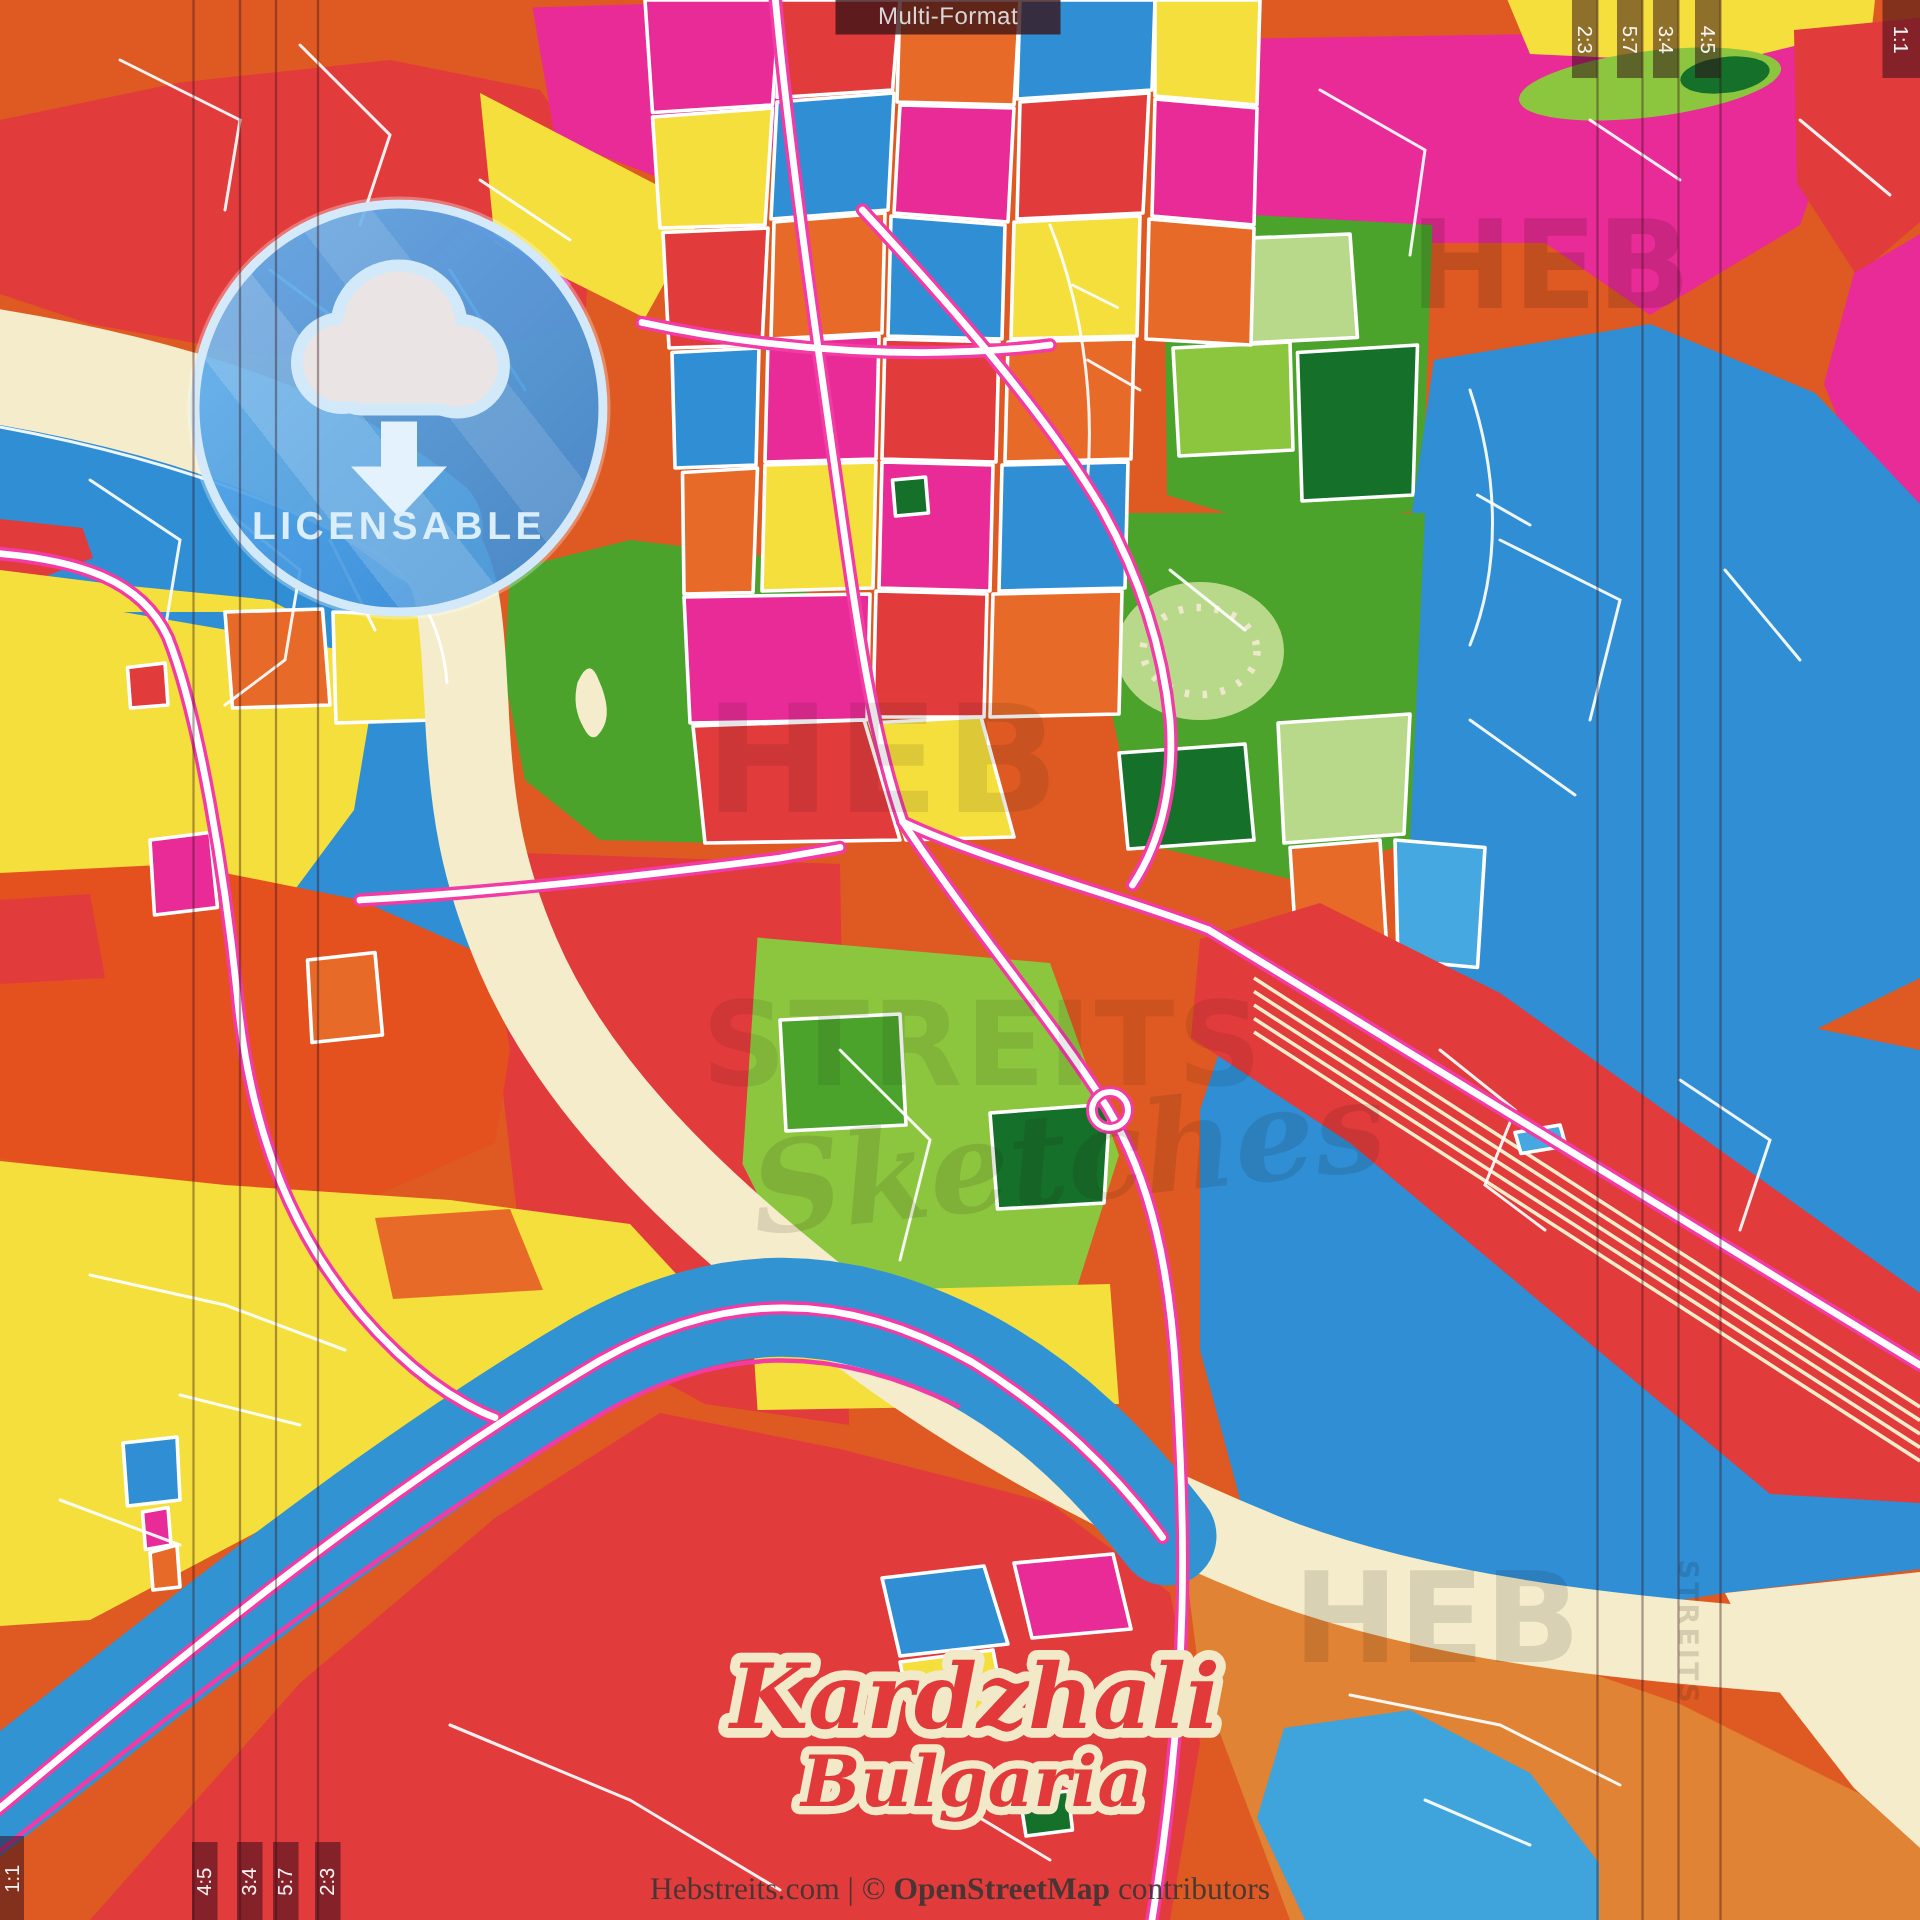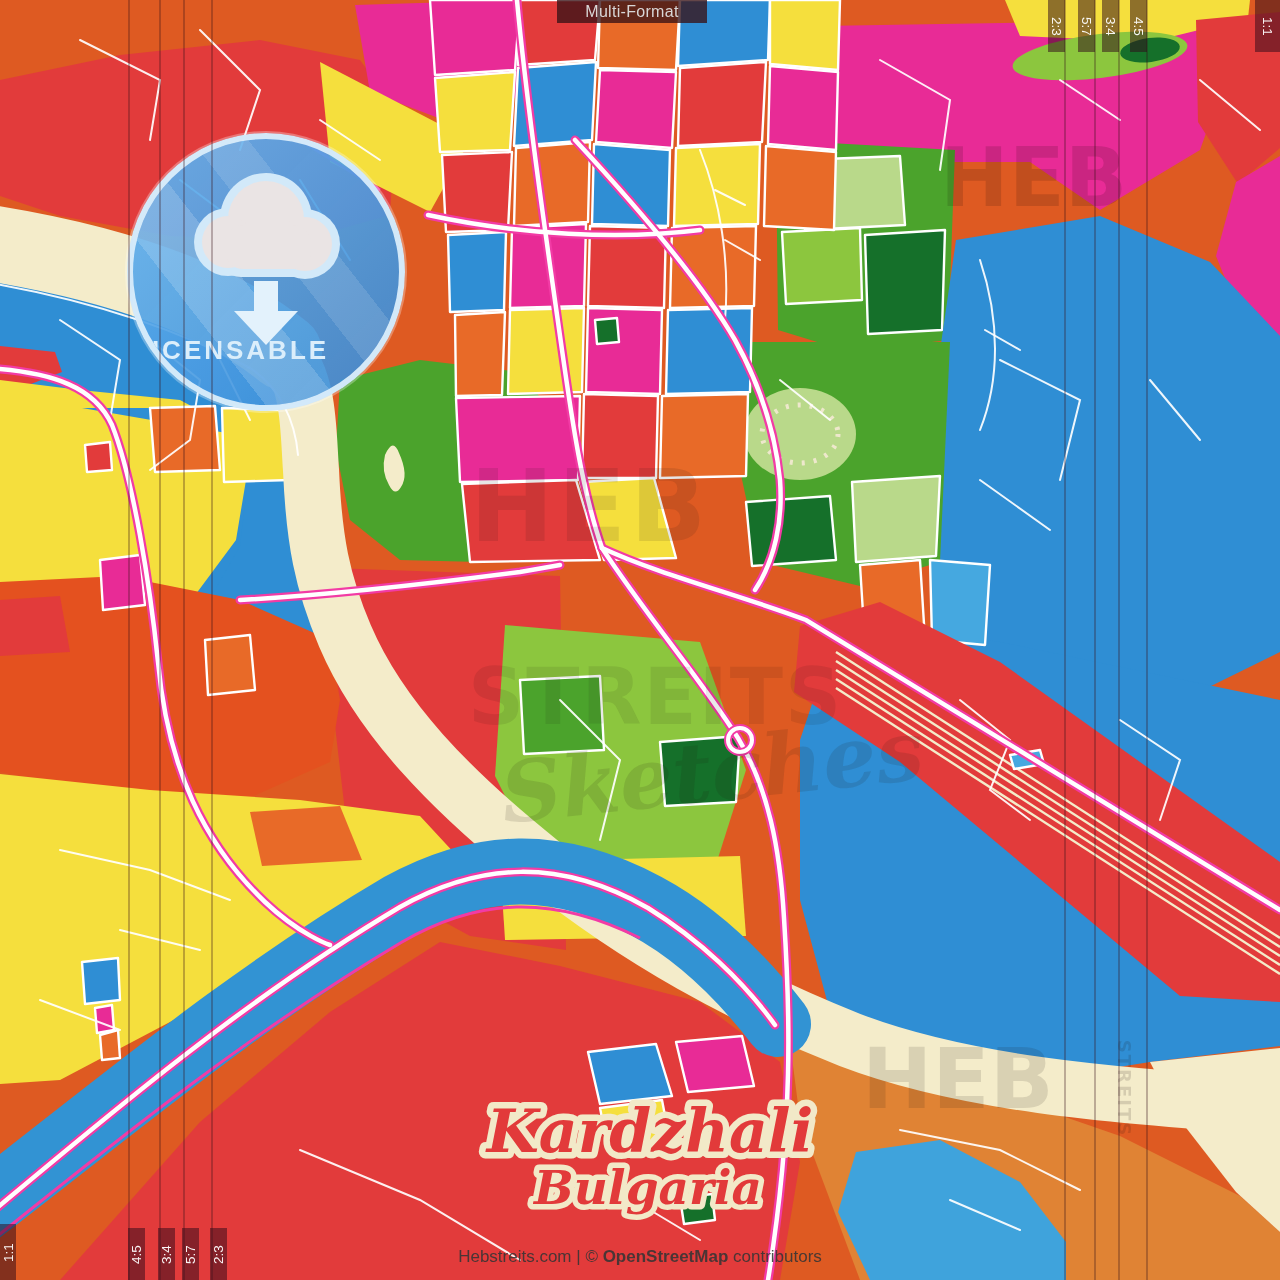--- a/index.html
+++ b/index.html
@@ -31,24 +31,24 @@
     font-family:"DejaVu Sans",sans-serif;pointer-events:none;white-space:nowrap;}
   .wm.script{font-family:"DejaVu Serif",serif;font-style:italic;font-weight:bold;}
   .badge{position:absolute;left:127px;top:133px;width:278px;height:278px;
     border-radius:50%;border:6px solid rgba(222,240,252,.92);box-sizing:border-box;
     background:linear-gradient(135deg,rgba(99,178,239,.93),rgba(56,138,214,.9));
     box-shadow:0 0 0 2px rgba(255,255,255,.3);overflow:hidden;}
   .badge .streaks{position:absolute;inset:0;border-radius:50%;
     background:linear-gradient(52deg,transparent 28%,rgba(255,255,255,.16) 28%,
       rgba(255,255,255,.16) 44%,transparent 44%,transparent 56%,
       rgba(255,255,255,.12) 56%,rgba(255,255,255,.12) 68%,transparent 68%);}
-  .badge .badge-label{position:absolute;left:0;top:196px;width:100%;
+  .badge .badge-label{position:absolute;left:0;top:196px;width:100%;text-align:center;
     color:#dbeefb;font-size:26px;font-weight:bold;letter-spacing:3px;}
   .attribution{position:absolute;left:0;top:1247px;width:100%;text-align:center;
-    color:rgba(52,52,52,.88);font-size:17px;}
+    color:rgba(52,52,52,.88);font-size:21px;font-family:Liberation Serif, serif;}
   .attribution b{font-weight:bold;}
   .title-svg,.overlay-svg{position:absolute;left:0;top:0;pointer-events:none;}
   .title-text{font-family:"DejaVu Serif",serif;font-style:italic;font-weight:bold;
     fill:#e23a3a;stroke:#f2e9c8;paint-order:stroke;stroke-linejoin:round;
     text-anchor:middle;}
 </style>
 </head>
 <body>
 
 <div class="stage">

